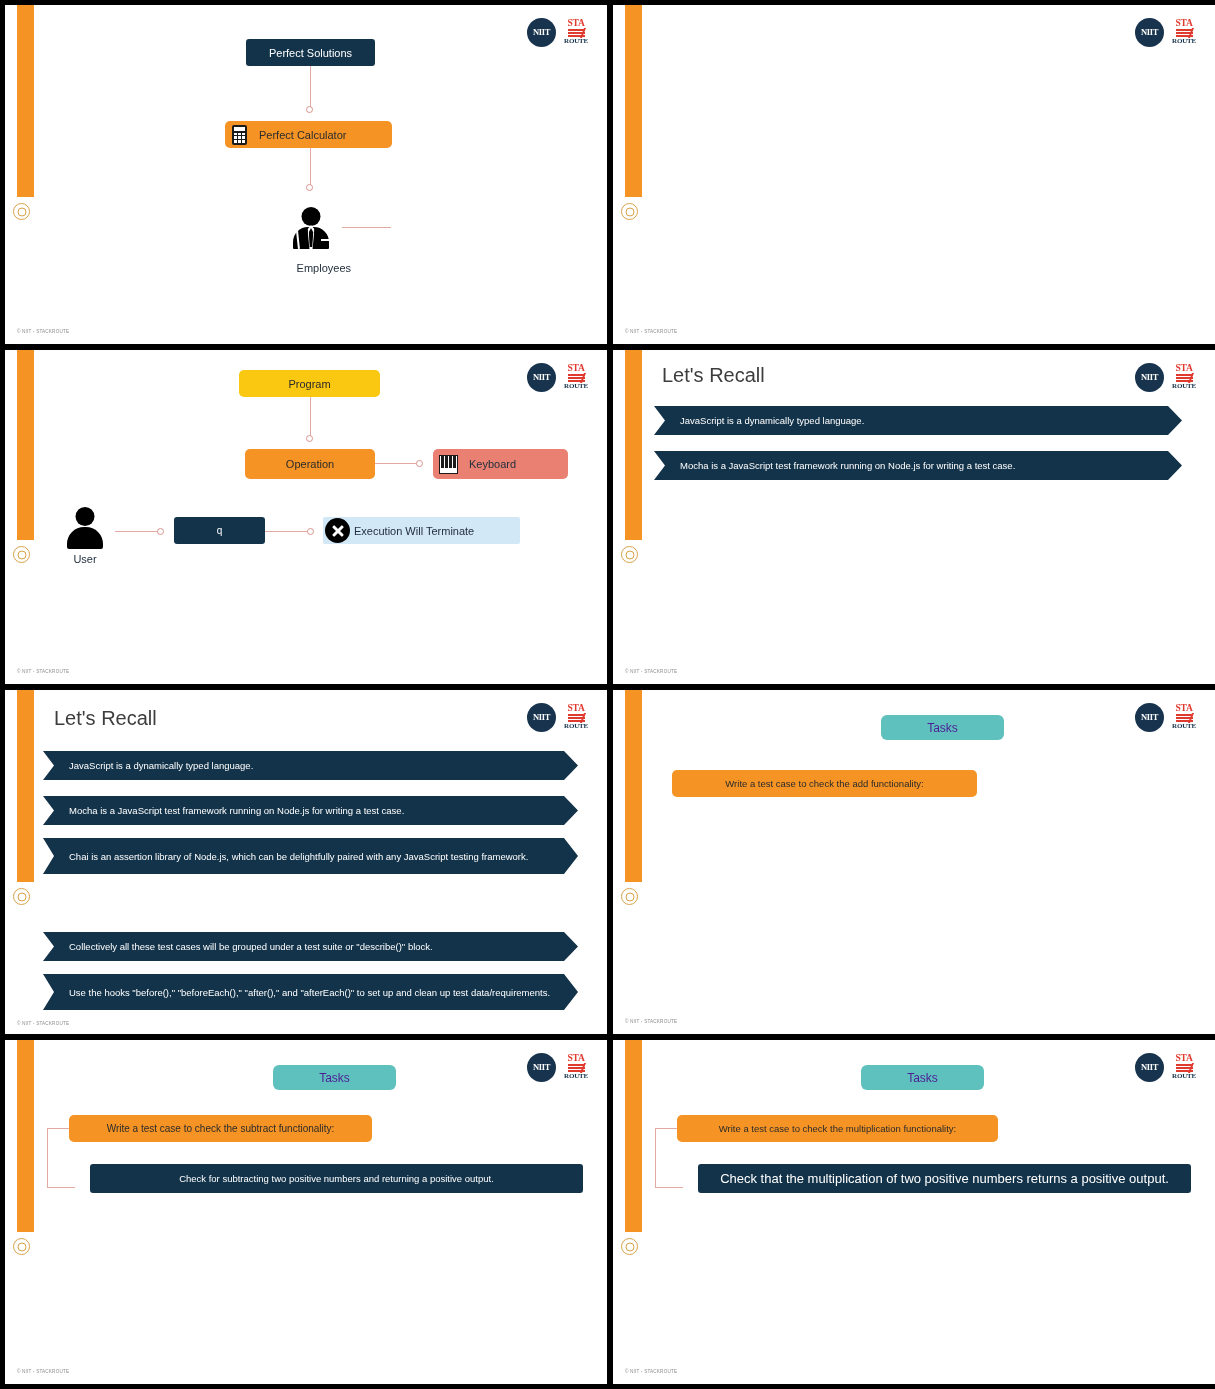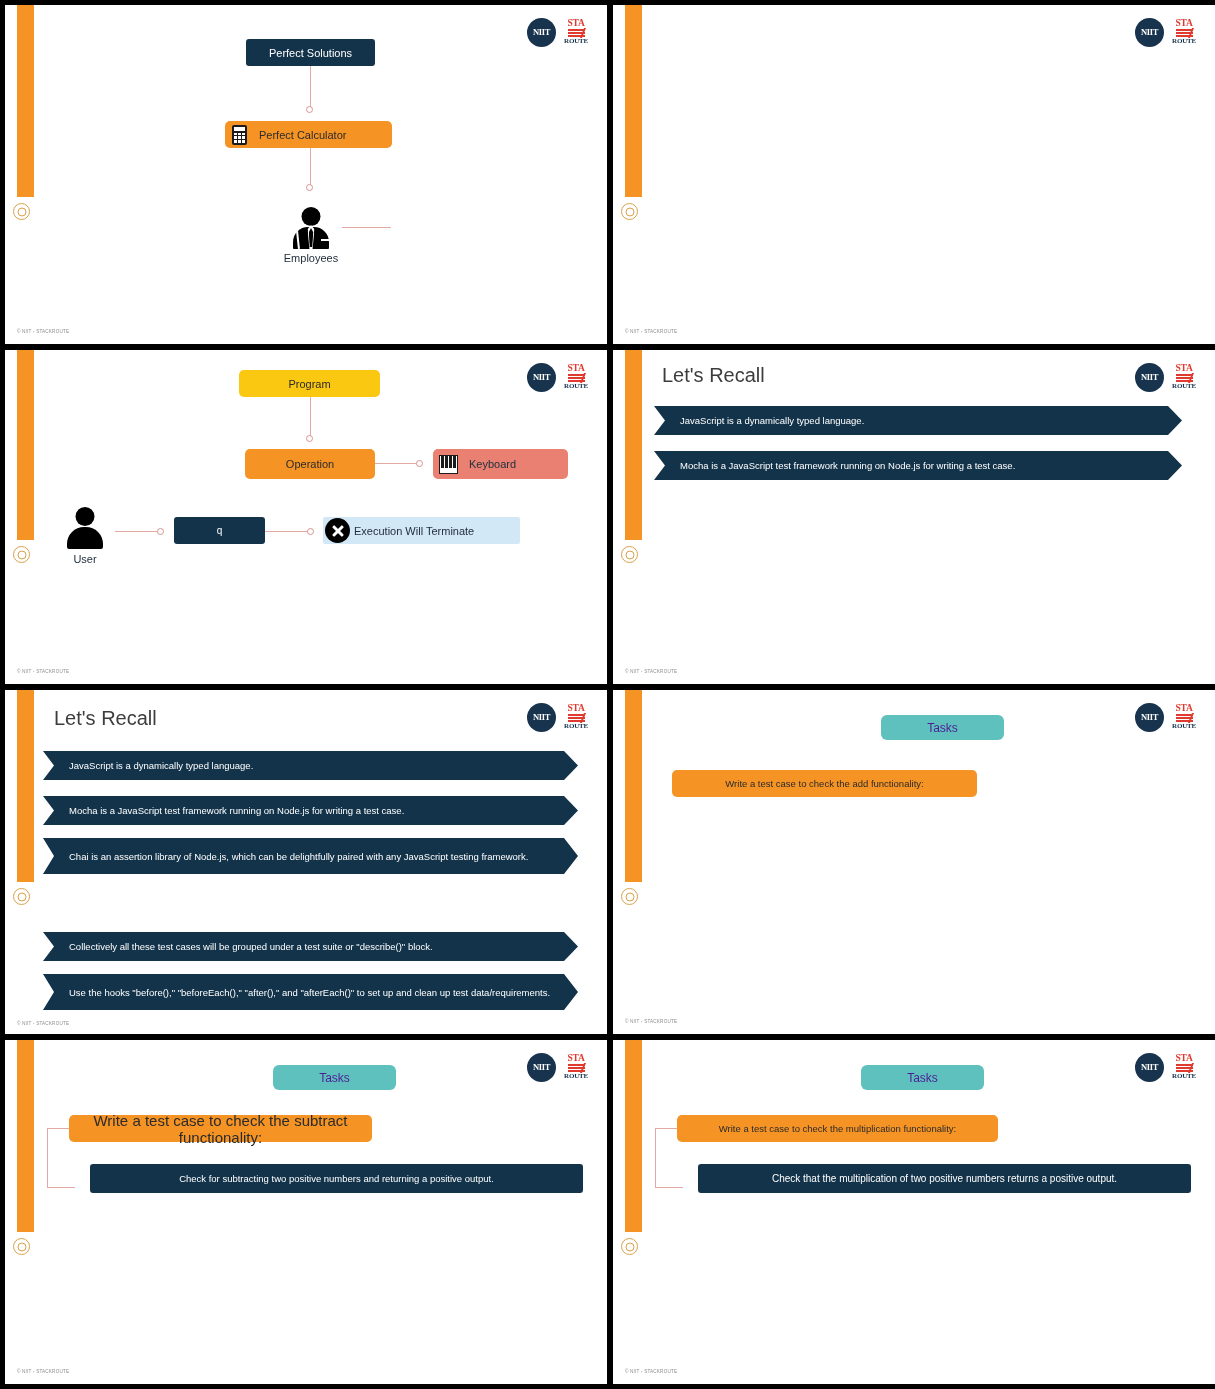--- a/index.html
+++ b/index.html
@@ -388,21 +388,21 @@
 
     <div class="person biz" style="left:283px;top:200px;">
       <span class="head"></span>
       <span class="body"></span>
       <span class="tie"></span>
       <span class="tie2"></span>
       <span class="gap"></span>
       <span class="pocket"></span>
     </div>
     <div class="hline" style="left:337px;top:222px;width:49px;"></div>
-    <div class="person-label" style="left:266px;top:247px;">Employees</div>
+    <div class="person-label" style="left:266px;top:257px;text-align:right;">Employees</div>
 
     <div class="footer" style="left:12px;bottom:10px;">© NIIT - STACKROUTE</div>
   </div>
 
   <div class="slide">
     <div class="orangebar" style="top:0;height:192px;"></div>
     <div class="badge" style="top:198px;"></div>
 
     <div class="logos" style="right:18px;top:12px;">
       <div class="niit-logo">NIIT</div>
@@ -596,21 +596,21 @@
         <div class="sr-bot">ROUTE</div>
       </div>
     </div>
 
     <div class="box box-teal" style="left:268px;top:25px;width:123px;height:25px;font-size:12px;">
       <span>Tasks</span>
     </div>
 
     <div class="bracket" style="left:42px;top:88px;width:28px;height:60px;"></div>
 
-    <div class="box box-orange" style="left:64px;top:75px;width:303px;height:27px;font-size:15px;">
+    <div class="box box-orange" style="left:64px;top:75px;width:303px;height:27px;font-size:10px;">
       <span>Write a test case to check the subtract functionality:</span>
     </div>
 
     <div class="box box-navy" style="left:85px;top:124px;width:493px;height:29px;font-size:9.5px;">
       <span>Check for subtracting two positive numbers and returning a positive output.</span>
     </div>
 
     <div class="footer" style="left:12px;bottom:10px;">© NIIT - STACKROUTE</div>
   </div>
 
@@ -634,20 +634,20 @@
     <div class="box box-teal" style="left:248px;top:25px;width:123px;height:25px;font-size:12px;">
       <span>Tasks</span>
     </div>
 
     <div class="bracket" style="left:42px;top:88px;width:28px;height:60px;"></div>
 
     <div class="box box-orange" style="left:64px;top:75px;width:321px;height:27px;font-size:9.5px;">
       <span>Write a test case to check the multiplication functionality:</span>
     </div>
 
-    <div class="box box-navy" style="left:85px;top:124px;width:493px;height:29px;font-size:10px;text-align:center;">
+    <div class="box box-navy" style="left:85px;top:124px;width:493px;height:29px;font-size:13px;text-align:center;">
       <span>Check that the multiplication of two positive numbers returns a positive output.</span>
     </div>
 
     <div class="footer" style="left:12px;bottom:10px;">© NIIT - STACKROUTE</div>
   </div>
 
 </div>
 
 </body></html>

